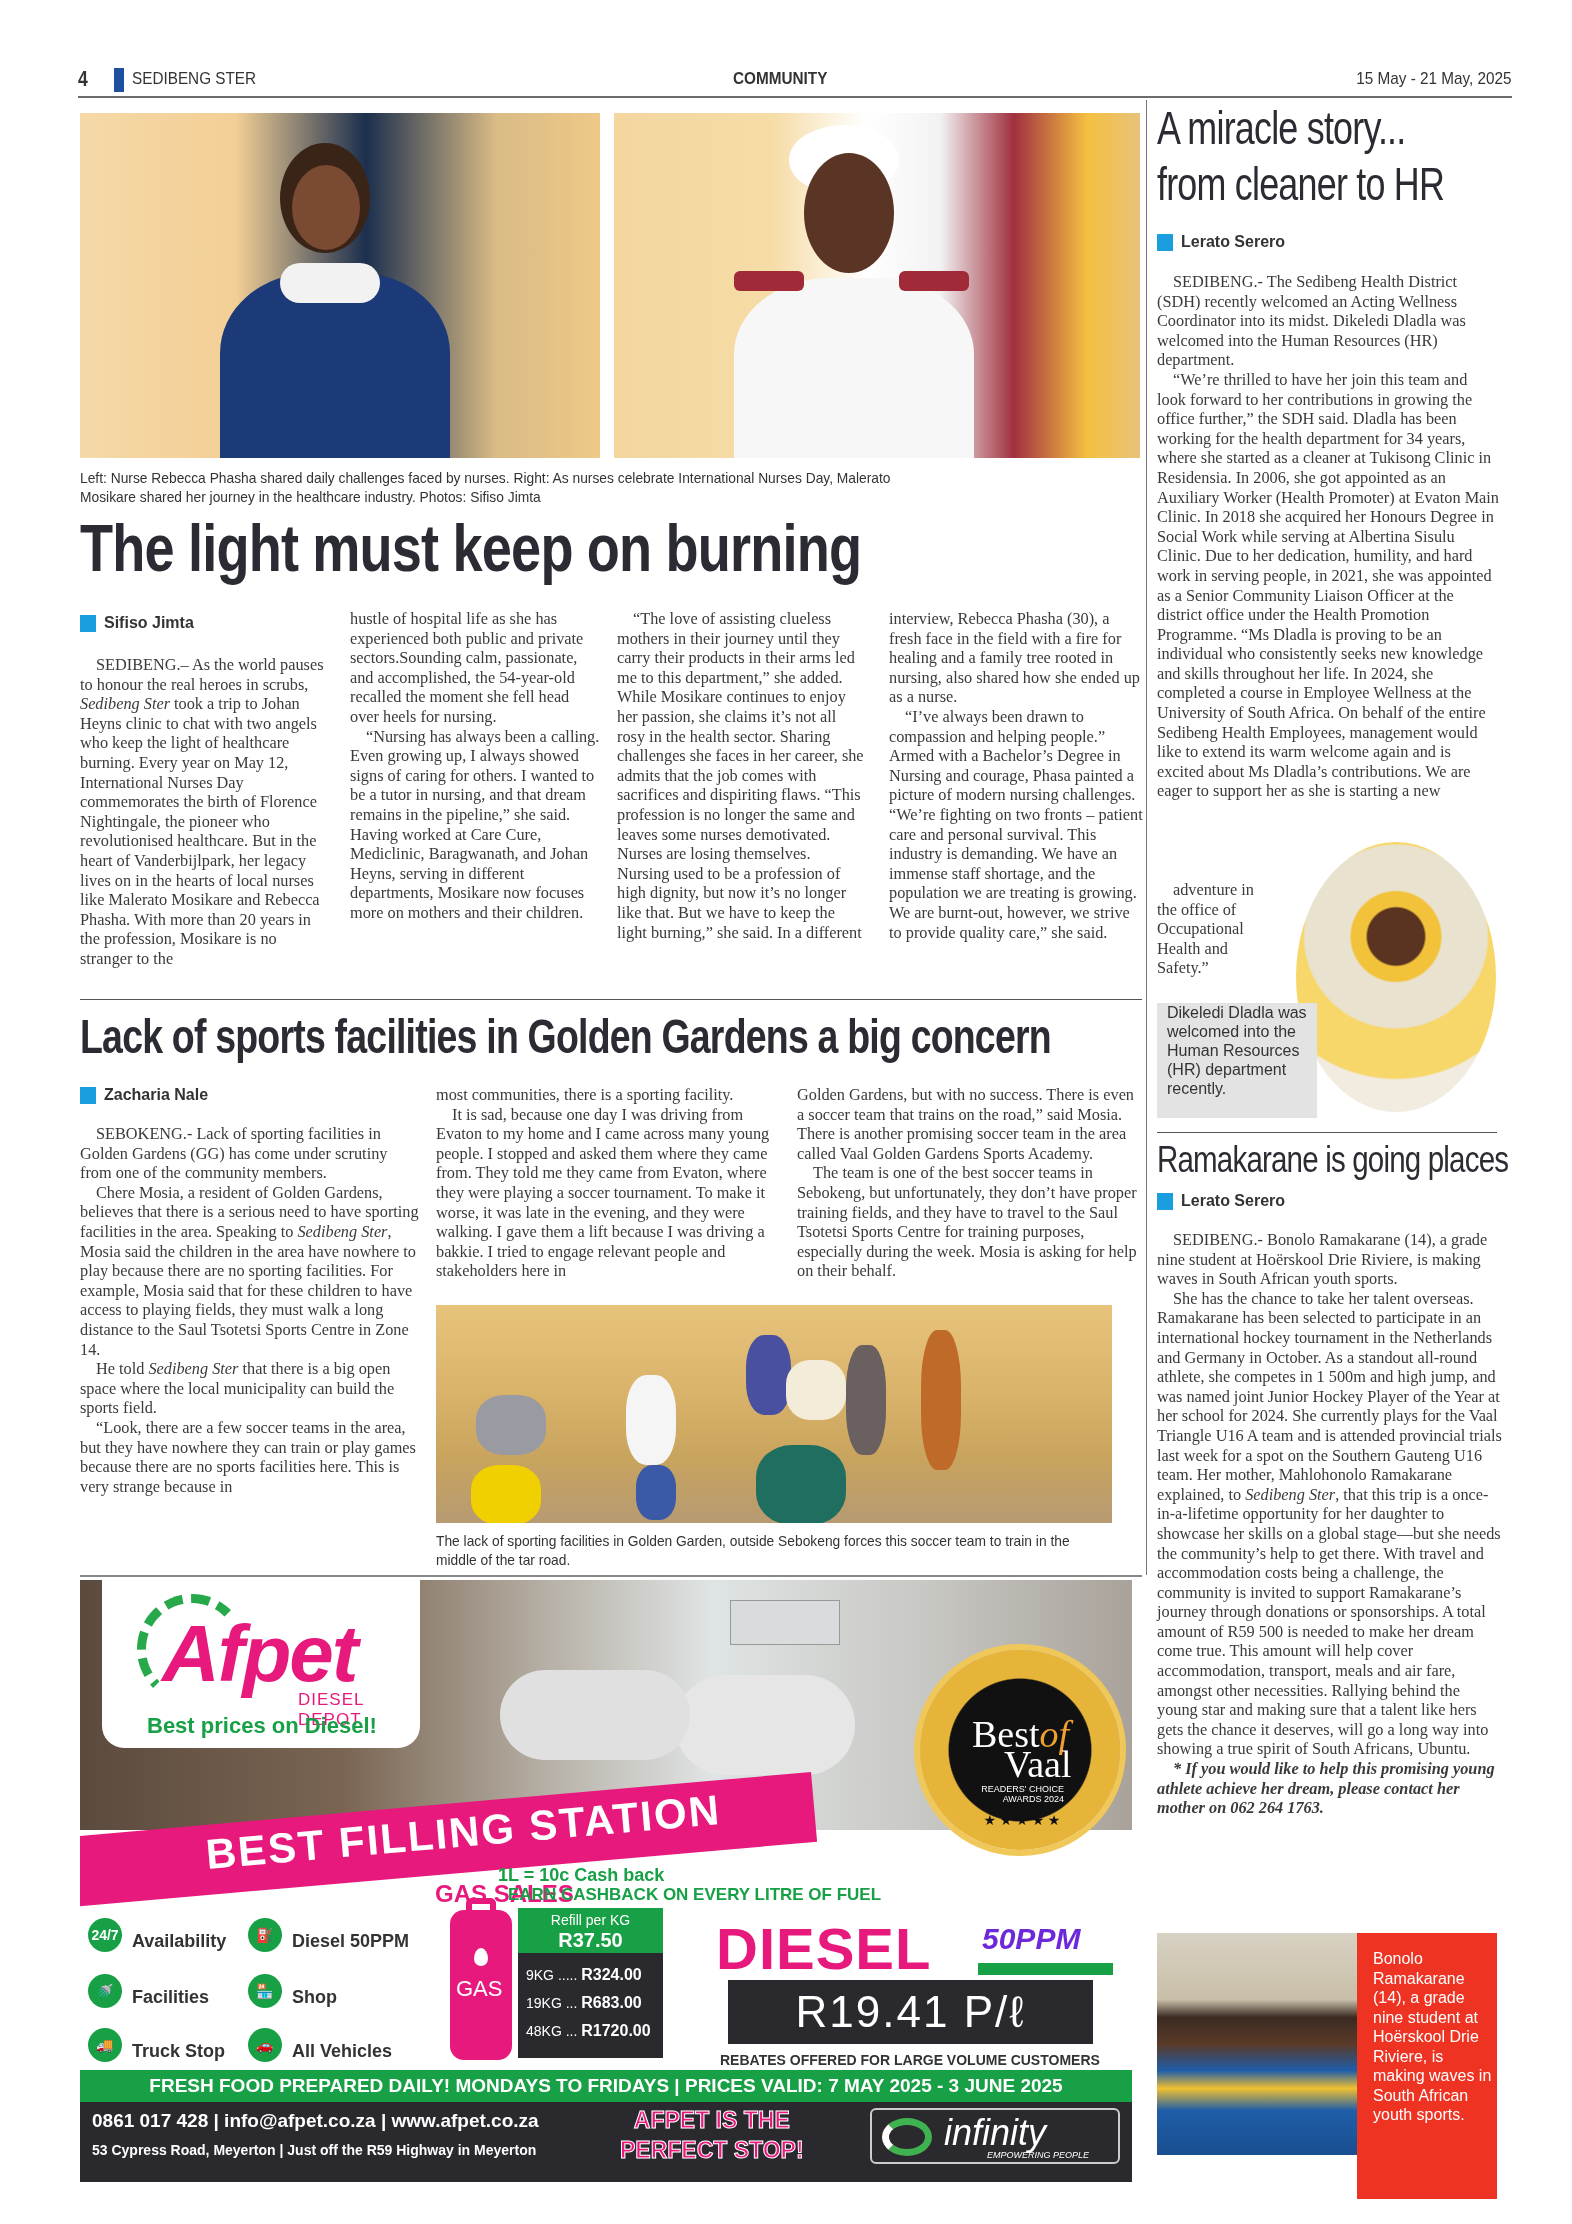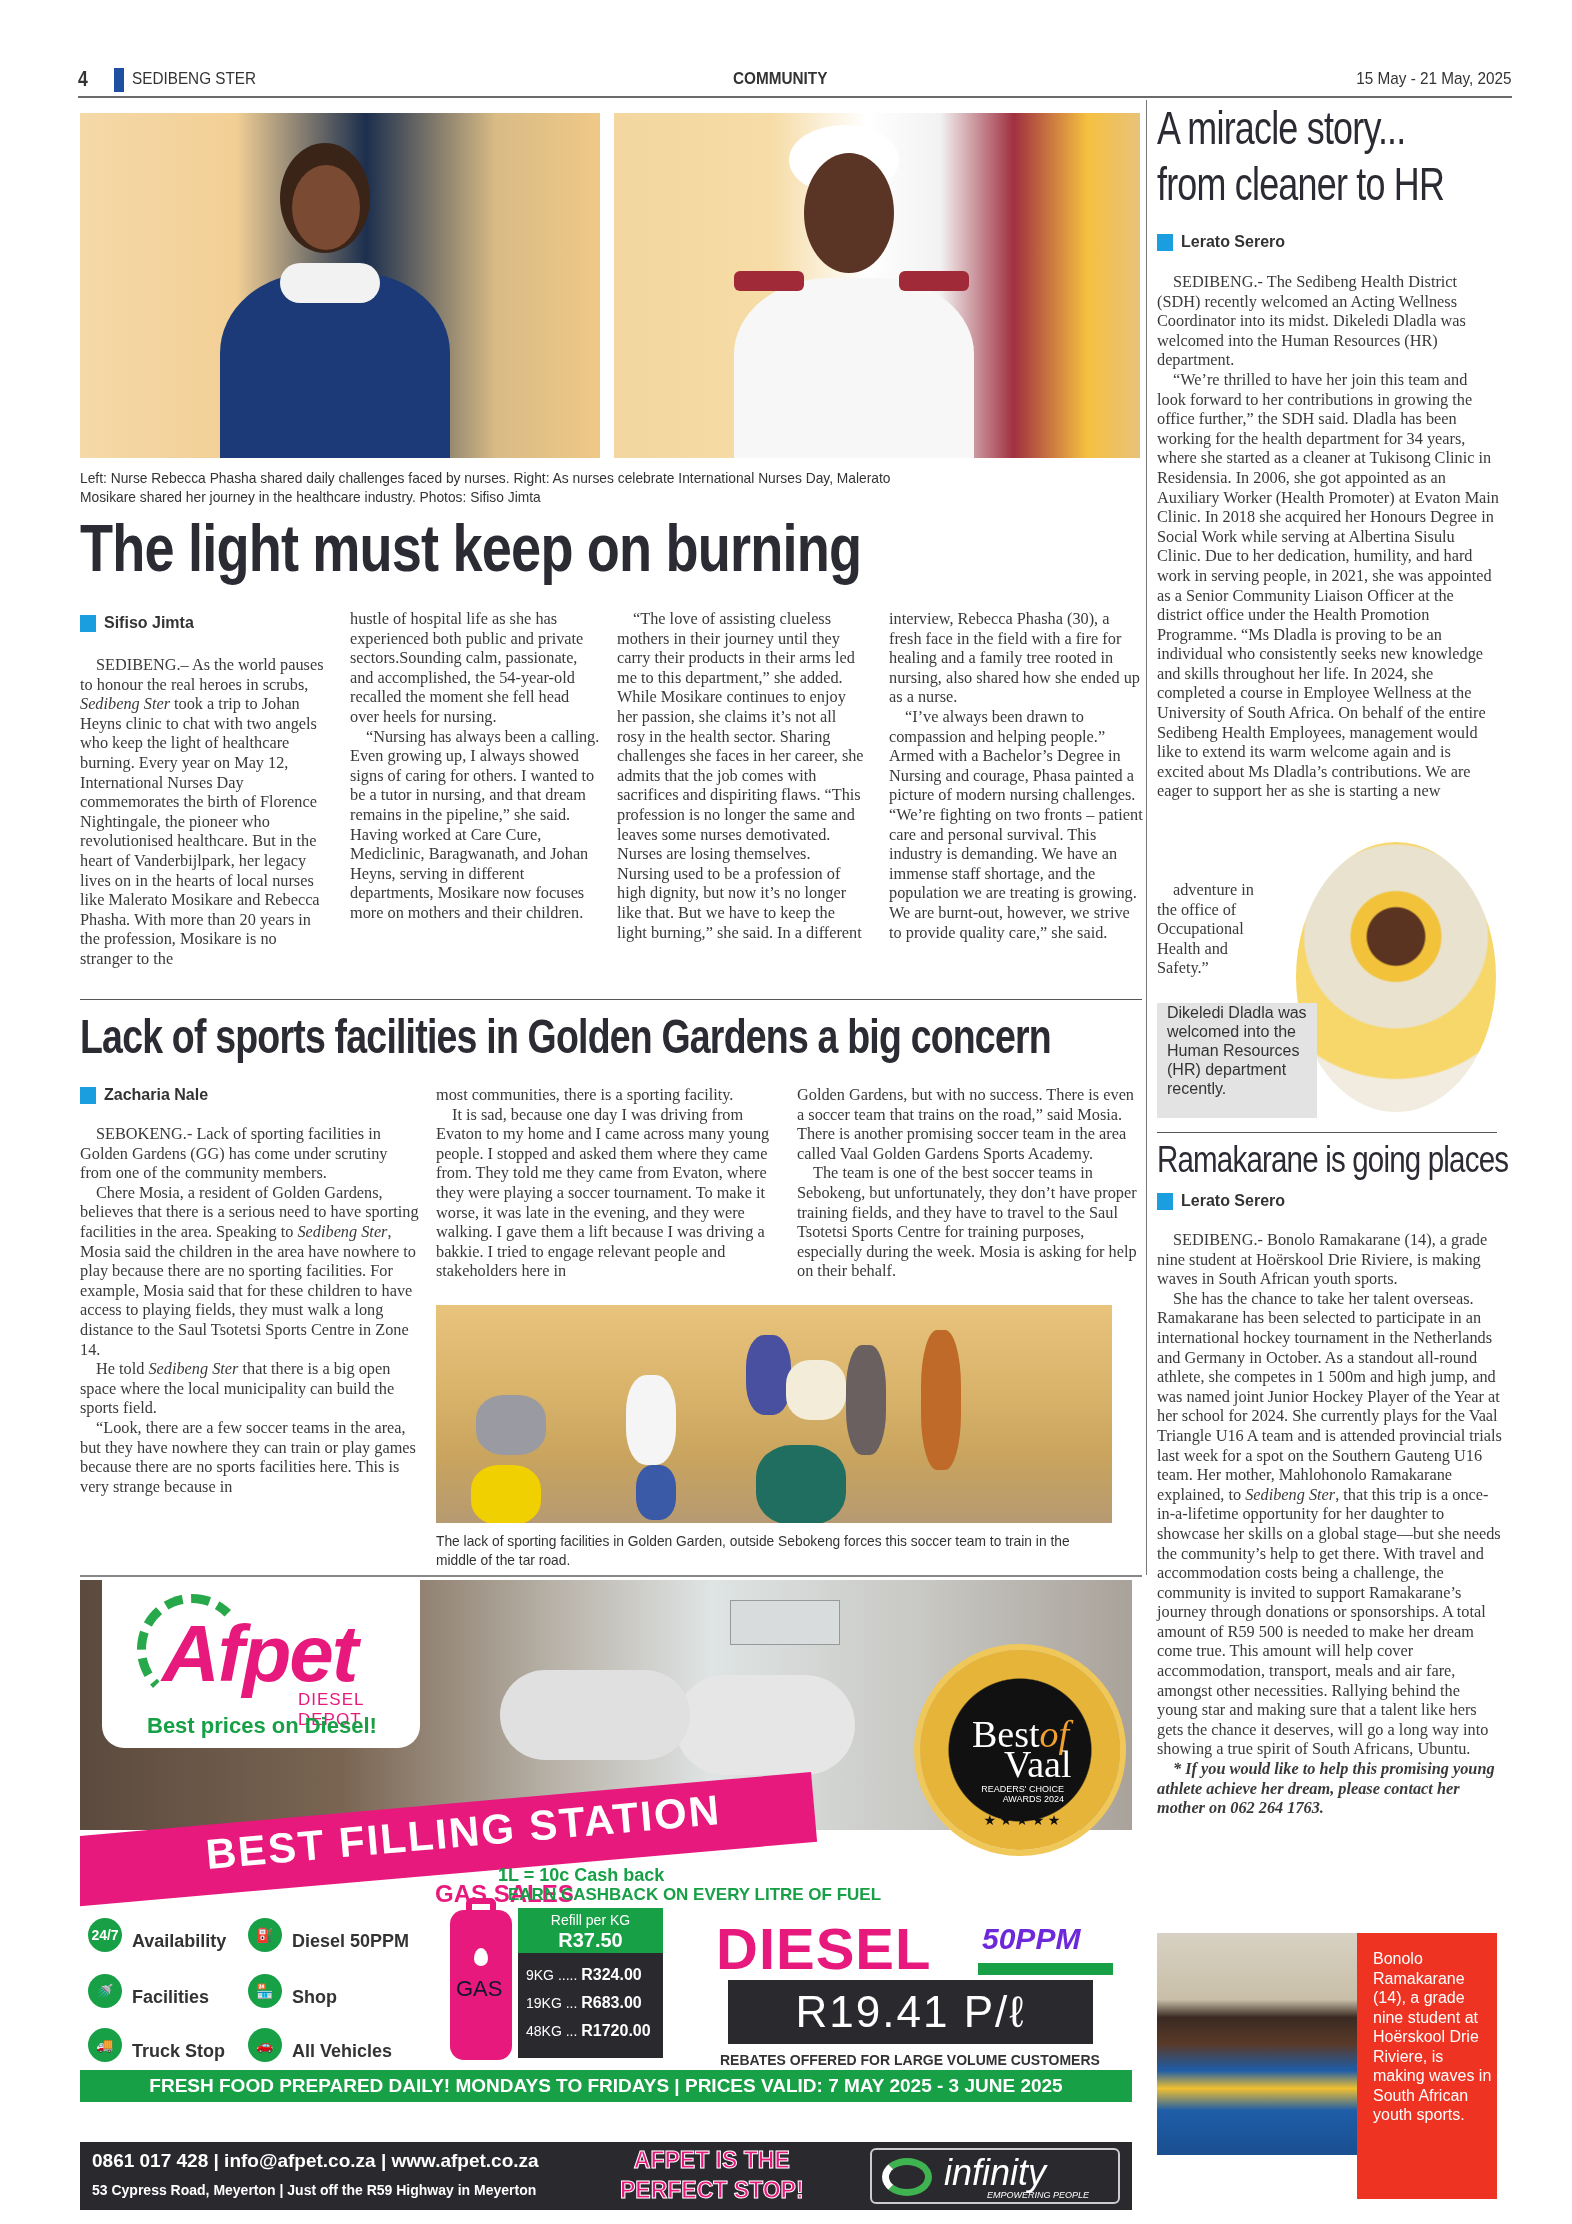--- a/index.html
+++ b/index.html
@@ -72,34 +72,34 @@
   .gas-sales { position: absolute; left: 355px; top: 300px; font: bold 24px "Liberation Sans", sans-serif; color: #e8197d; }
   .cashback1 { position: absolute; left: 418px; top: 285px; font: bold 18px "Liberation Sans", sans-serif; color: #17a046; }
   .cashback2 { position: absolute; left: 428px; top: 305px; font: bold 17px "Liberation Sans", sans-serif; color: #17a046; white-space: nowrap; }
 
   .feat { position: absolute; display: flex; align-items: flex-end; gap: 10px; font: bold 18px "Liberation Sans", sans-serif; color: #333; }
   .feat .ic { width: 34px; height: 34px; border-radius: 50%; background: #17a046; color: #fff; font-size: 14px; display: flex; align-items: center; justify-content: center; }
 
   .gas-cyl { position: absolute; left: 370px; top: 330px; width: 62px; height: 150px; background: #e8197d; border-radius: 14px; }
   .gas-cyl .top { position: absolute; left: 16px; top: -12px; width: 30px; height: 18px; border: 6px solid #e8197d; border-bottom: none; border-radius: 6px 6px 0 0; }
   .gas-cyl .drop { position: absolute; left: 24px; top: 38px; width: 14px; height: 18px; background: #fff; border-radius: 50% 50% 50% 50% / 60% 60% 40% 40%; }
-  .gas-cyl .lbl { position: absolute; left: 6px; top: 66px; font: 22px "Liberation Sans", sans-serif; color: #0f172a; }
+  .gas-cyl .lbl { position: absolute; left: 6px; top: 66px; font: 22px "Liberation Sans", sans-serif; color: #ffffff; }
   .gas-refill { position: absolute; left: 438px; top: 328px; width: 145px; height: 45px; background: #17a046; color: #fff; text-align: center; font: 14px "Liberation Sans", sans-serif; line-height: 18px; padding-top: 3px; }
   .gas-refill b { display: block; font-size: 20px; line-height: 22px; }
   .gas-prices { position: absolute; left: 438px; top: 373px; width: 145px; height: 105px; background: #2a2a2e; color: #fff; font: 14px "Liberation Sans", sans-serif; padding: 8px 0 0 8px; line-height: 27px; }
   .gas-prices b { font-size: 16px; }
 
   .diesel-big { position: absolute; left: 636px; top: 335px; font: bold 58px "Liberation Sans", sans-serif; color: #e8197d; letter-spacing: 1px; }
   .diesel-ppm { position: absolute; left: 902px; top: 342px; font: italic bold 30px "Liberation Sans", sans-serif; color: #6d28d9; }
   .diesel-green { position: absolute; left: 898px; top: 383px; width: 135px; height: 12px; background: #17a046; }
   .diesel-price { position: absolute; left: 648px; top: 400px; width: 365px; height: 64px; background: #2a2a2e; color: #fff; font: 44px "Liberation Sans", sans-serif; text-align: center; line-height: 64px; letter-spacing: 2px; }
   .rebates { position: absolute; left: 640px; top: 472px; font: bold 14px "Liberation Sans", sans-serif; color: #333; white-space: nowrap; }
 
   .ad-green-bar { position: absolute; left: 80px; top: 2070px; width: 1052px; height: 32px; background: #17a046; color: #fff; font: bold 19px "Liberation Sans", sans-serif; text-align: center; line-height: 32px; transform-origin: center; }
-  .ad-dark-bar { position: absolute; left: 80px; top: 2102px; width: 1052px; height: 68px; background: #2a2a2e; margin-top: 40px; }
+  .ad-dark-bar { position: absolute; left: 80px; top: 2102px; width: 1052px; height: 80px; background: #2a2a2e; }
   .ad-dark-bar .contact { position: absolute; left: 12px; top: 8px; font: bold 19px "Liberation Sans", sans-serif; color: #fff; white-space: nowrap; }
   .ad-dark-bar .addr { position: absolute; left: 12px; top: 40px; font: bold 14px "Liberation Sans", sans-serif; color: #fff; white-space: nowrap; }
   .ad-dark-bar .perfect { position: absolute; left: 540px; top: 3px; font: bold 23px "Liberation Sans", sans-serif; color: #e8197d; line-height: 30px; text-align: center; -webkit-text-stroke: 1px #fff; }
   .ad-dark-bar .infinity { position: absolute; left: 790px; top: 6px; width: 250px; height: 56px; border: 2px solid #ccc; border-radius: 6px; color: #fff; }
   .ad-dark-bar .infinity .swirl { position: absolute; left: 10px; top: 8px; width: 50px; height: 38px; border-radius: 50%; border: 7px solid #3fb34f; border-left-color: #fff; }
   .ad-dark-bar .infinity .word { position: absolute; left: 72px; top: 2px; font: italic 36px "Liberation Sans", sans-serif; }
   .ad-dark-bar .infinity .tag { position: absolute; left: 115px; top: 40px; font: italic 9px "Liberation Sans", sans-serif; }
 
   
   .bonolo-photo { left: 1157px; top: 1933px; width: 200px; height: 222px;

